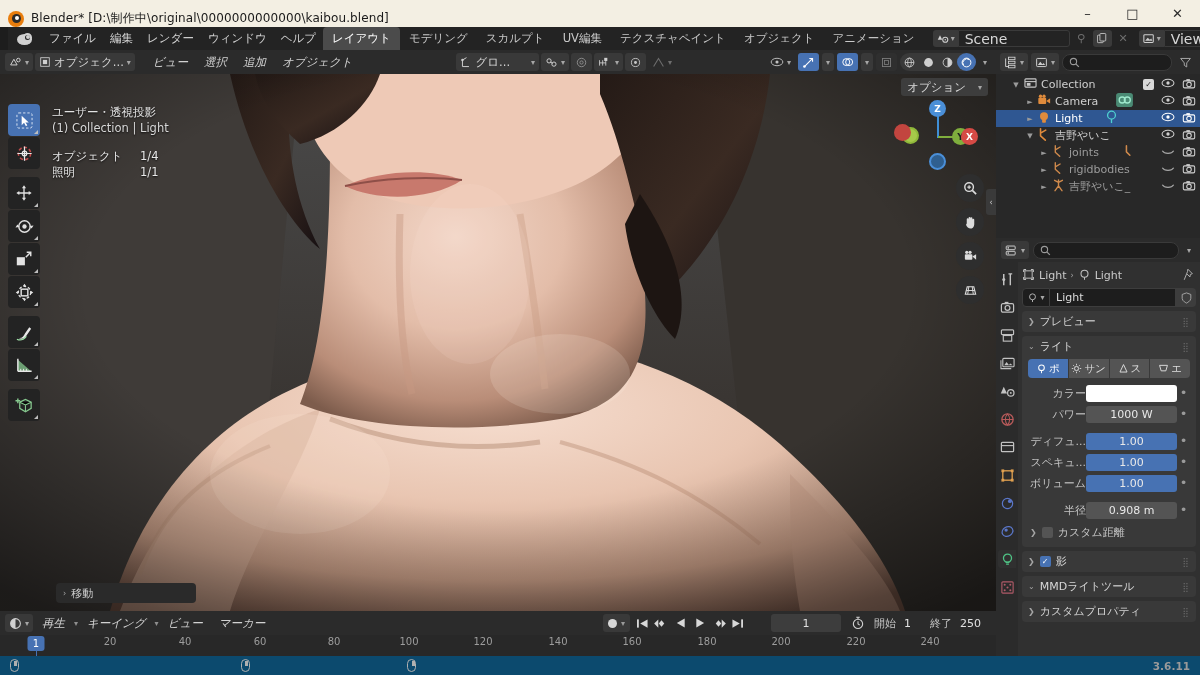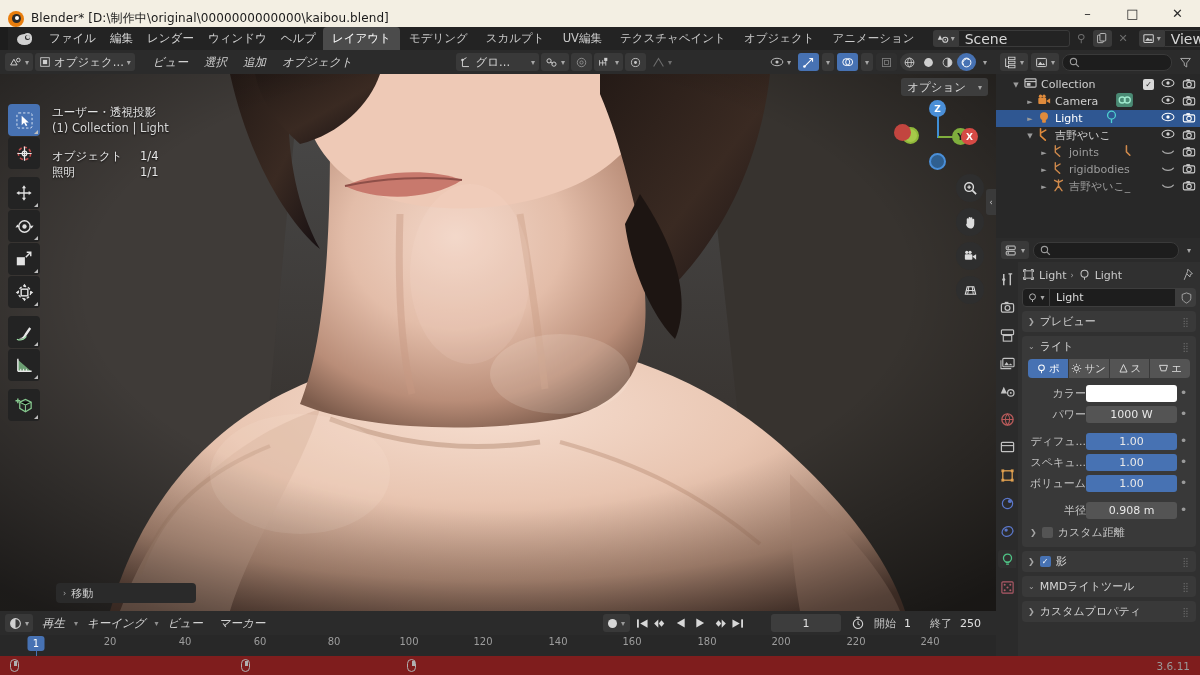--- a/index.html
+++ b/index.html
@@ -245,22 +245,22 @@
 
   .tl-ruler { position: relative; height: 19px; background: #282828; }
   .tick { position: absolute; top: 1px; font-size: 10px; color: #9d9d9d; transform: translateX(-50%); }
   .playhead { position: absolute; top: 1px; height: 15px; min-width: 17px; background: #4772b3;
     border-radius: 3px; color: #fff; font-size: 10px; display: flex; align-items: center;
     justify-content: center; transform: translateX(-50%); padding: 0 4px; }
   .playline { position: absolute; top: 16px; width: 1px; height: 14px; background: #4772b3; }
   .scrollbar { position: absolute; left: 4px; right: 4px; top: 22px; height: 9px; background: #5a5a5a; border-radius: 5px; }
 
   
-  .statusbar { position: absolute; left: 0; bottom: 0; width: 1200px; height: 19px; background: #7f1d1d;
-    display: flex; align-items: center; gap: 42px; padding: 0 10px; }
+  .statusbar { position: absolute; left: 0; bottom: 0; width: 1200px; height: 19px; background: #0c4a6e;
+    display: flex; align-items: center; gap: 42px; padding: 0 10px; font-weight: bold; }
   .mouse-ico { width: 9px; height: 13px; border: 1px solid #b0b0b0; border-radius: 5px; position: relative; }
   .mouse-ico i { position: absolute; left: 3px; top: 1px; width: 3px; height: 5px; background: #b0b0b0; }
   .mouse-ico.r i { left: 4px; }
   .mouse-ico.m i { left: 3px; background: #b0b0b0; }
   .sb-ver { margin-left: auto; font-size: 10.5px; color: #9a9a9a; }
 </style>
 </head>
 <body>
 
 <div id="app">

